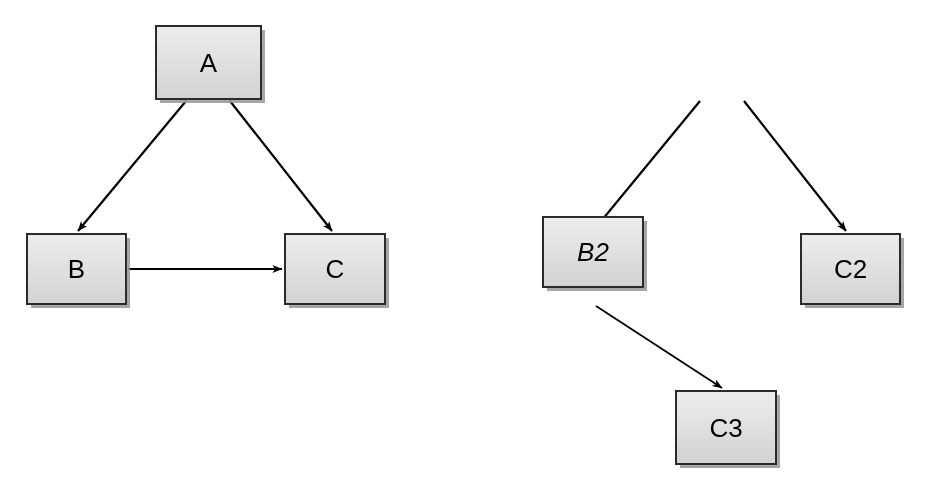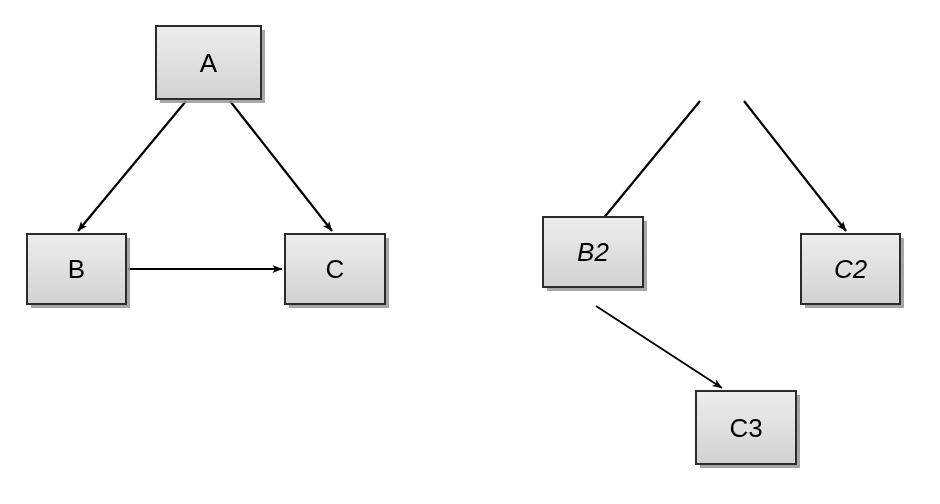--- a/index.html
+++ b/index.html
@@ -89,21 +89,21 @@
         </marker>
       </defs>
       <line x1="700" y1="101" x2="593" y2="231" stroke="#000000" stroke-width="2.2" marker-end="url(#arrowR)"></line>
       <line x1="744" y1="101" x2="846" y2="231" stroke="#000000" stroke-width="2.2" marker-end="url(#arrowR)"></line>
       <line x1="596" y1="306" x2="722" y2="388" stroke="#000000" stroke-width="1.8" marker-end="url(#arrowR)"></line>
     </svg>
 
     <div class="node" style="left:542px; top:216px; width:102px; height:72px;font-style:italic;">
       <span class="node-label">B2</span>
     </div>
-    <div class="node" style="left:800px; top:233px; width:101px; height:72px;font-style:italic;">
+    <div class="node" style="left:800px; top:233px; width:101px; height:72px;">
       <span class="node-label">C2</span>
     </div>
-    <div class="node" style="left:675px; top:390px; width:102px; height:75px;margin-left:20px;">
+    <div class="node" style="left:675px; top:390px; width:102px; height:75px;">
       <span class="node-label">C3</span>
     </div>
   </div>
 
 </div>
 
 </body></html>

